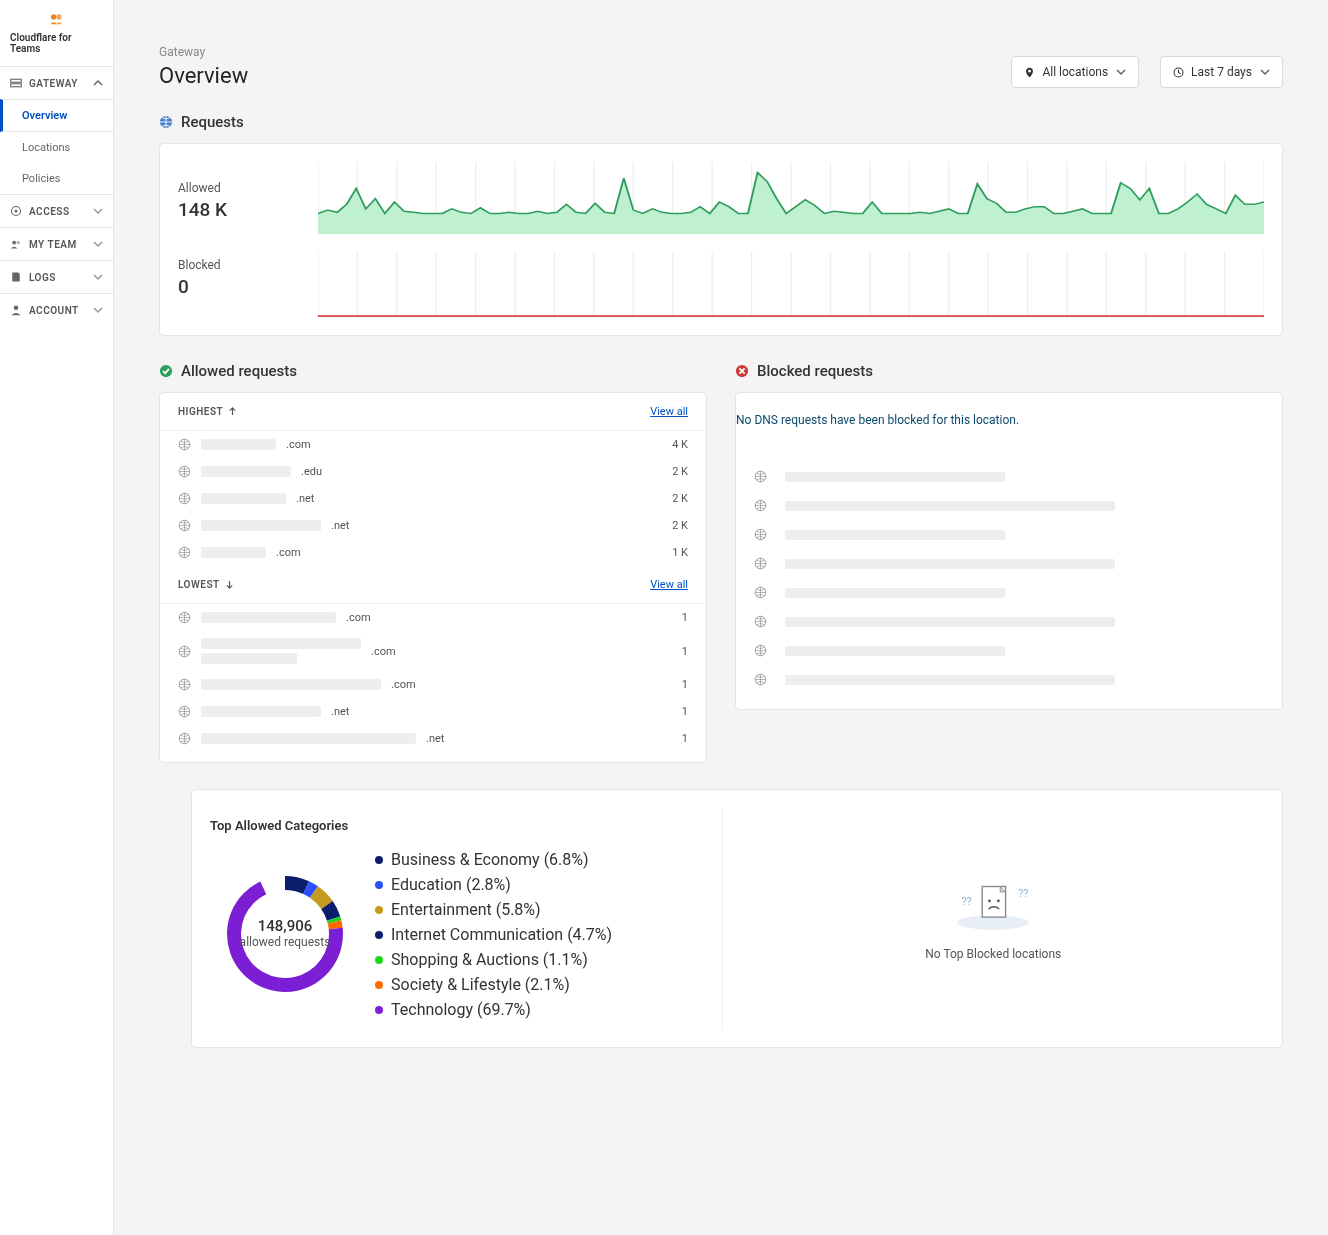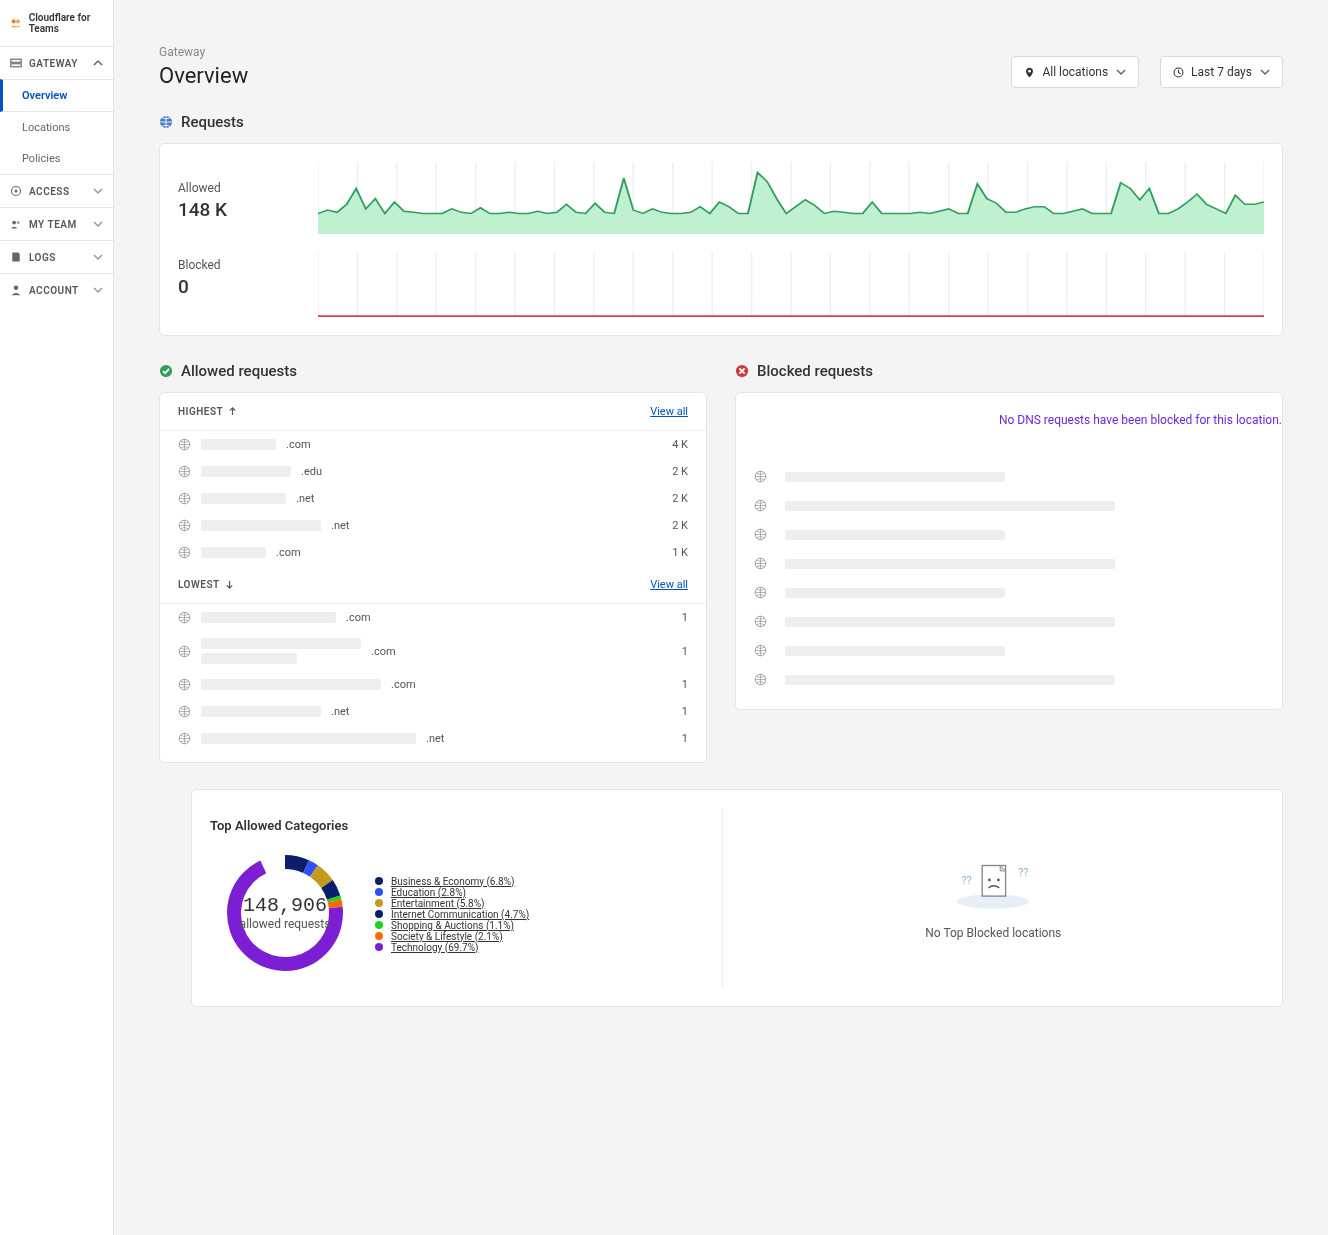--- a/index.html
+++ b/index.html
@@ -1,19 +1,19 @@
 <!DOCTYPE html>
 <html><head>
 <meta charset="utf-8">
 <style>
 * { margin: 0; padding: 0; box-sizing: border-box; }
 body { font-family: -apple-system, BlinkMacSystemFont, "Segoe UI", Roboto, sans-serif; background: #f4f4f4; color: #333; font-size: 13px; }
 .app { display: flex; min-height: 100vh; }
 .sidebar { width: 114px; background: #fff; border-right: 1px solid #e5e5e5; min-width: 114px; }
-.logo { display: flex; align-items: center; padding: 12px 10px; gap: 6px; }
+.logo { display: flex; align-items: center; padding: 12px 10px; gap: 6px; flex-direction: column; }
 .logo-icon { width: 16px; height: 14px; }
 .logo-text { font-size: 10px; font-weight: 600; }
 .nav-section { border-top: 1px solid #e5e5e5; }
 .nav-header { display: flex; align-items: center; justify-content: space-between; padding: 10px 10px; font-size: 10px; font-weight: 600; letter-spacing: 0.5px; color: #555; cursor: pointer; }
 .nav-header .nh-left { display: flex; align-items: center; gap: 7px; }
 .nav-header svg.nav-icon { width: 12px; height: 12px; }
 .nav-items { }
 .nav-item { padding: 9px 10px 9px 22px; font-size: 11px; color: #666; cursor: pointer; }
 .nav-item.active { color: #0051c3; font-weight: 600; border-left: 3px solid #0051c3; background: #fff; border-top: 1px solid #e5e5e5; border-bottom: 1px solid #e5e5e5; padding-left: 19px; }
 .chevron { width: 10px; height: 10px; }
@@ -38,33 +38,33 @@
 .col { flex: 1; }
 .list-card { padding: 0; }
 .list-head { display: flex; justify-content: space-between; align-items: center; padding: 12px 18px; border-bottom: 1px solid #eee; }
 .list-head-label { font-size: 10px; font-weight: 600; letter-spacing: 0.5px; color: #555; display: flex; align-items: center; gap: 5px; }
 .viewall { font-size: 11px; color: #0051c3; text-decoration: underline; cursor: pointer; }
 .list-row { display: flex; align-items: center; padding: 7px 18px; gap: 10px; }
 .globe-ico { width: 13px; height: 13px; color: #999; flex-shrink: 0; }
 .redact { background: #eee; height: 11px; border-radius: 2px; }
 .tld { font-size: 11px; color: #555; }
 .row-val { margin-left: auto; font-size: 11px; color: #555; }
-.blocked-empty { text-align: right; font-size: 12px; color: #6d28d9; padding: 20px 0 30px; }
+.blocked-empty { text-align: left; font-size: 12px; color: #0c4a6e; padding: 20px 0 30px; }
 .skel-rows { padding: 5px 0 15px; }
 .skel-row { display: flex; align-items: center; padding: 8px 18px; gap: 18px; }
 .skel-bar { background: #eee; height: 10px; border-radius: 2px; }
 .cat-card { display: flex; margin-left: 32px; }
 .cat-left { flex: 1; padding: 10px 10px 10px 0; border-right: 1px solid #eee; display: flex; gap: 30px; align-items: flex-start; }
 .cat-right { flex: 1; display: flex; flex-direction: column; align-items: center; justify-content: center; gap: 15px; padding: 20px; }
 .cat-heading { font-size: 13px; font-weight: 600; margin-bottom: 15px; }
 .donut-wrap { position: relative; width: 130px; height: 130px; margin-left: 10px; }
 .donut-center { position: absolute; inset: 0; display: flex; flex-direction: column; align-items: center; justify-content: center; text-align: center; }
-.donut-num { font-size: 20px; font-weight: 500; font-family: Liberation Mono, monospace; }
+.donut-num { font-size: 15px; font-weight: 500; }
 .donut-lbl { font-size: 12px; color: #555; line-height: 1.2; }
-.legend { display: flex; flex-direction: column; gap: 0; font-size: 10px; margin-top: 2px; text-decoration: underline; }
+.legend { display: flex; flex-direction: column; gap: 6px; font-size: 16px; margin-top: 2px; }
 .legend-item { display: flex; align-items: center; gap: 8px; }
 .legend-dot { width: 8px; height: 8px; border-radius: 50%; }
 .no-blocked-img { width: 90px; height: 55px; }
 .no-blocked-txt { font-size: 12px; color: #555; }
 .cat-left-inner { display: flex; flex-direction: column; }
 svg.arrow { width: 9px; height: 9px; }
 </style>
 </head>
 <body>
 

